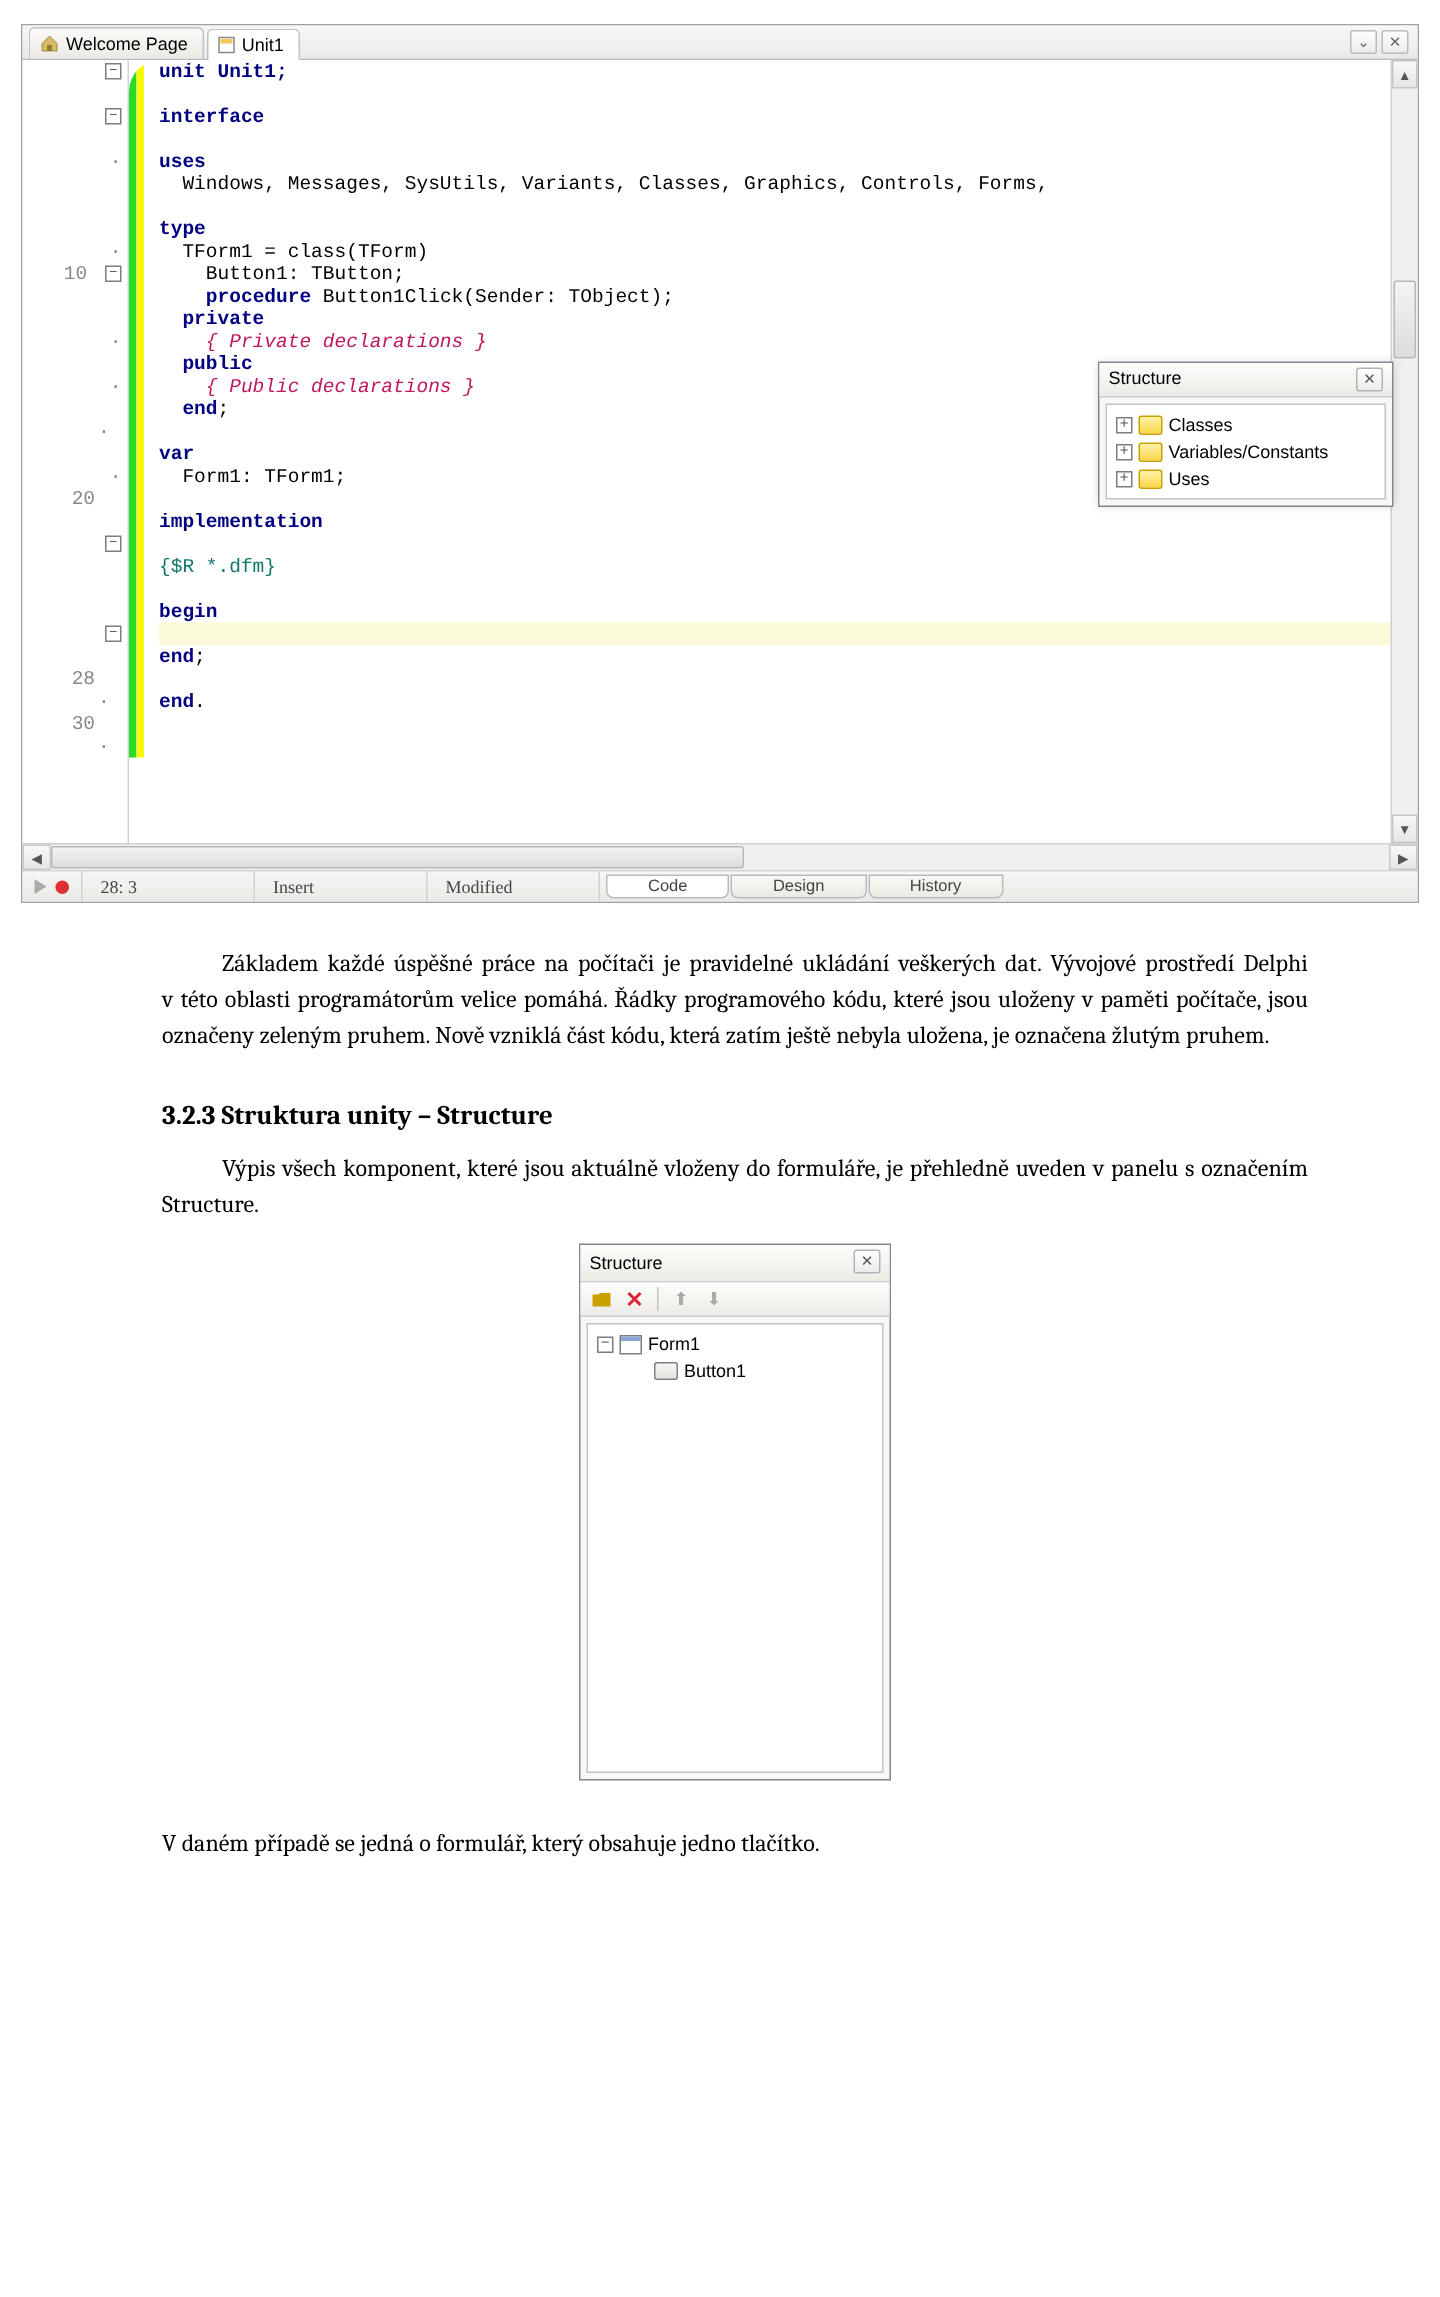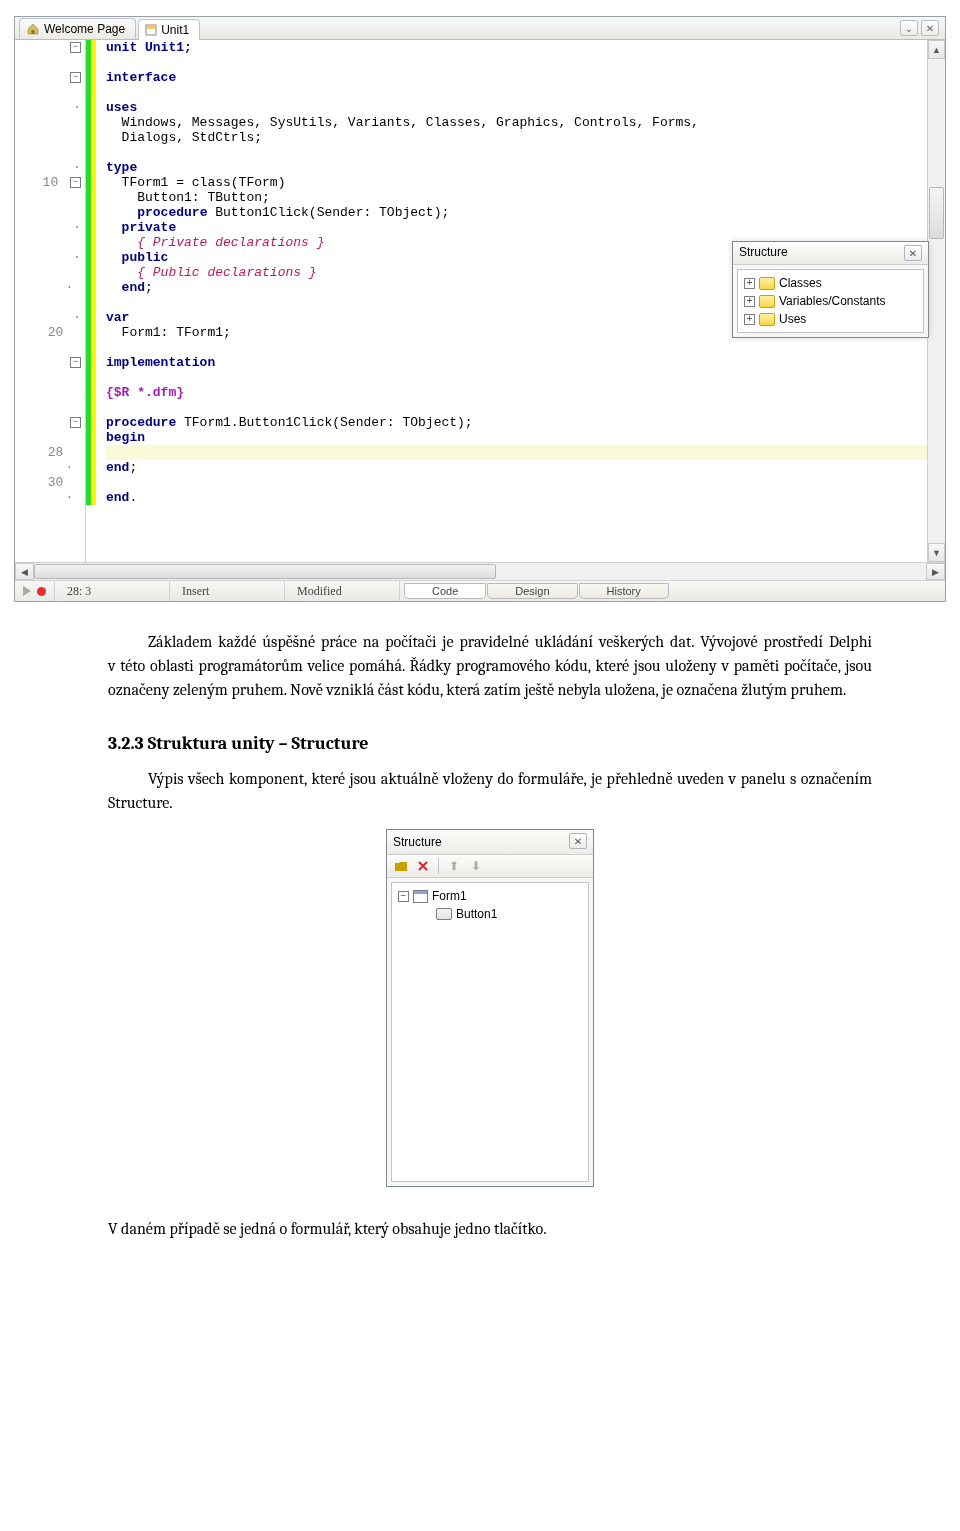--- a/index.html
+++ b/index.html
@@ -106,40 +106,41 @@
     color: #555;
     background: #fff;
   }
   .code-col {
     flex: 1;
     font-family: "Courier New", monospace;
     font-size: 13px;
     background: #fff;
     position: relative;
     overflow: hidden;
+    border-radius: 21px;
   }
   .mod-strip {
     position: absolute;
     left: 0;
     top: 0;
     width: 10px;
     height: 100%;
   }
   .mod-green { position: absolute; left: 0; width: 5px; background: #2bdb2b; }
   .mod-yellow { position: absolute; left: 5px; width: 5px; background: #f8f80a; }
   .code-lines { padding-left: 20px; }
   .cline {
     height: 15px;
     line-height: 15px;
     white-space: pre;
   }
   .cline.hl { background: #fbfad8; }
   .kw { font-weight: bold; color: #000080; }
   .cm { font-style: italic; color: #be185d; }
-  .dir { color: #a21caf; font-weight: bold; }
+  .dir { color: #0f766e; }
   .vscroll {
     width: 17px;
     background: #f0f0f0;
     border-left: 1px solid #d0d0d0;
     position: relative;
   }
   .vscroll .arrow {
     height: 17px;
     background: linear-gradient(#f8f8f8,#e6e6e6);
     border: 1px solid #c8c8c8;
@@ -452,40 +453,38 @@
           <div class="mod-green" style="top:0;height:465px;"></div>
           <div class="mod-yellow" style="top:0;height:465px;"></div>
         </div>
         <div class="code-lines">
           <div class="cline"><span class="kw">unit Unit1;</span></div>
           <div class="cline"></div>
           <div class="cline"><span class="kw">interface</span></div>
           <div class="cline"></div>
           <div class="cline"><span class="kw">uses</span></div>
           <div class="cline">  Windows, Messages, SysUtils, Variants, Classes, Graphics, Controls, Forms,</div>
-          <div class="cline">  Dialogs, StdCtrls;</div>
           <div class="cline"></div>
           <div class="cline"><span class="kw">type</span></div>
           <div class="cline"><span>  TForm1 = class(TForm)</span></div>
           <div class="cline">    Button1: TButton;</div>
           <div class="cline"><span>    </span><span class="kw">procedure</span><span> Button1Click(Sender: TObject);</span></div>
           <div class="cline"><span class="kw">  private</span></div>
           <div class="cline"><span class="cm">    { Private declarations }</span></div>
           <div class="cline"><span class="kw">  public</span></div>
           <div class="cline"><span class="cm">    { Public declarations }</span></div>
           <div class="cline"><span>  </span><span class="kw">end</span><span>;</span></div>
           <div class="cline"></div>
           <div class="cline"><span class="kw">var</span></div>
           <div class="cline">  Form1: TForm1;</div>
           <div class="cline"></div>
           <div class="cline"><span class="kw">implementation</span></div>
           <div class="cline"></div>
           <div class="cline"><span class="dir">{$R *.dfm}</span></div>
           <div class="cline"></div>
-          <div class="cline"><span class="kw">procedure</span><span> TForm1.Button1Click(Sender: TObject);</span></div>
           <div class="cline"><span class="kw">begin</span></div>
           <div class="cline hl"></div>
           <div class="cline"><span class="kw">end</span><span>;</span></div>
           <div class="cline"></div>
           <div class="cline"><span class="kw">end</span><span>.</span></div>
         </div>
       </div>
 
       <div class="vscroll">
         <div class="arrow">▲</div>

